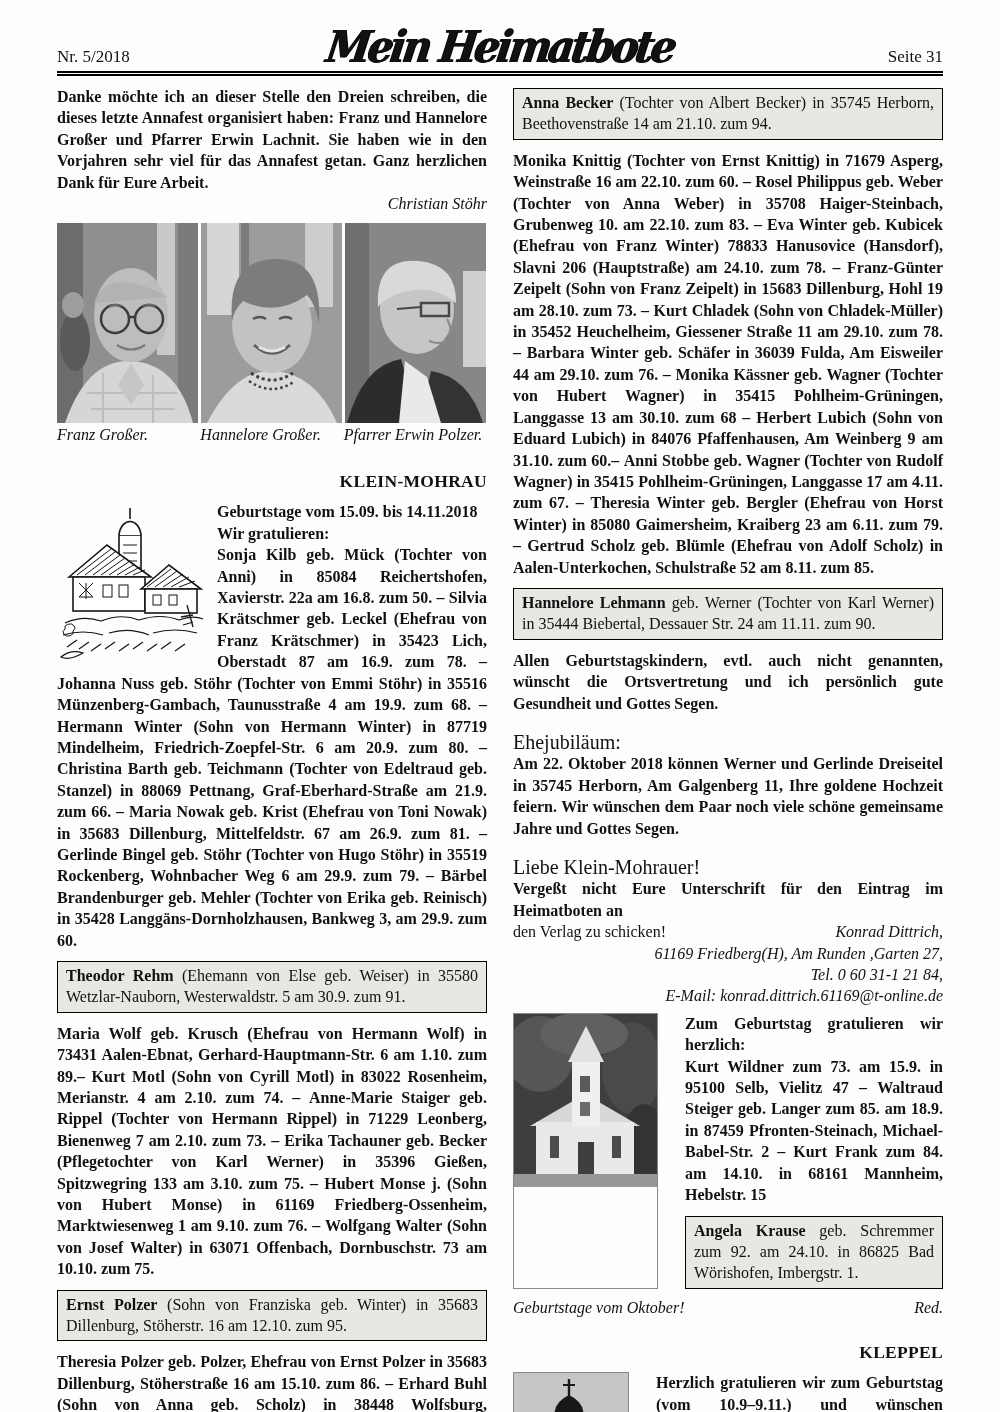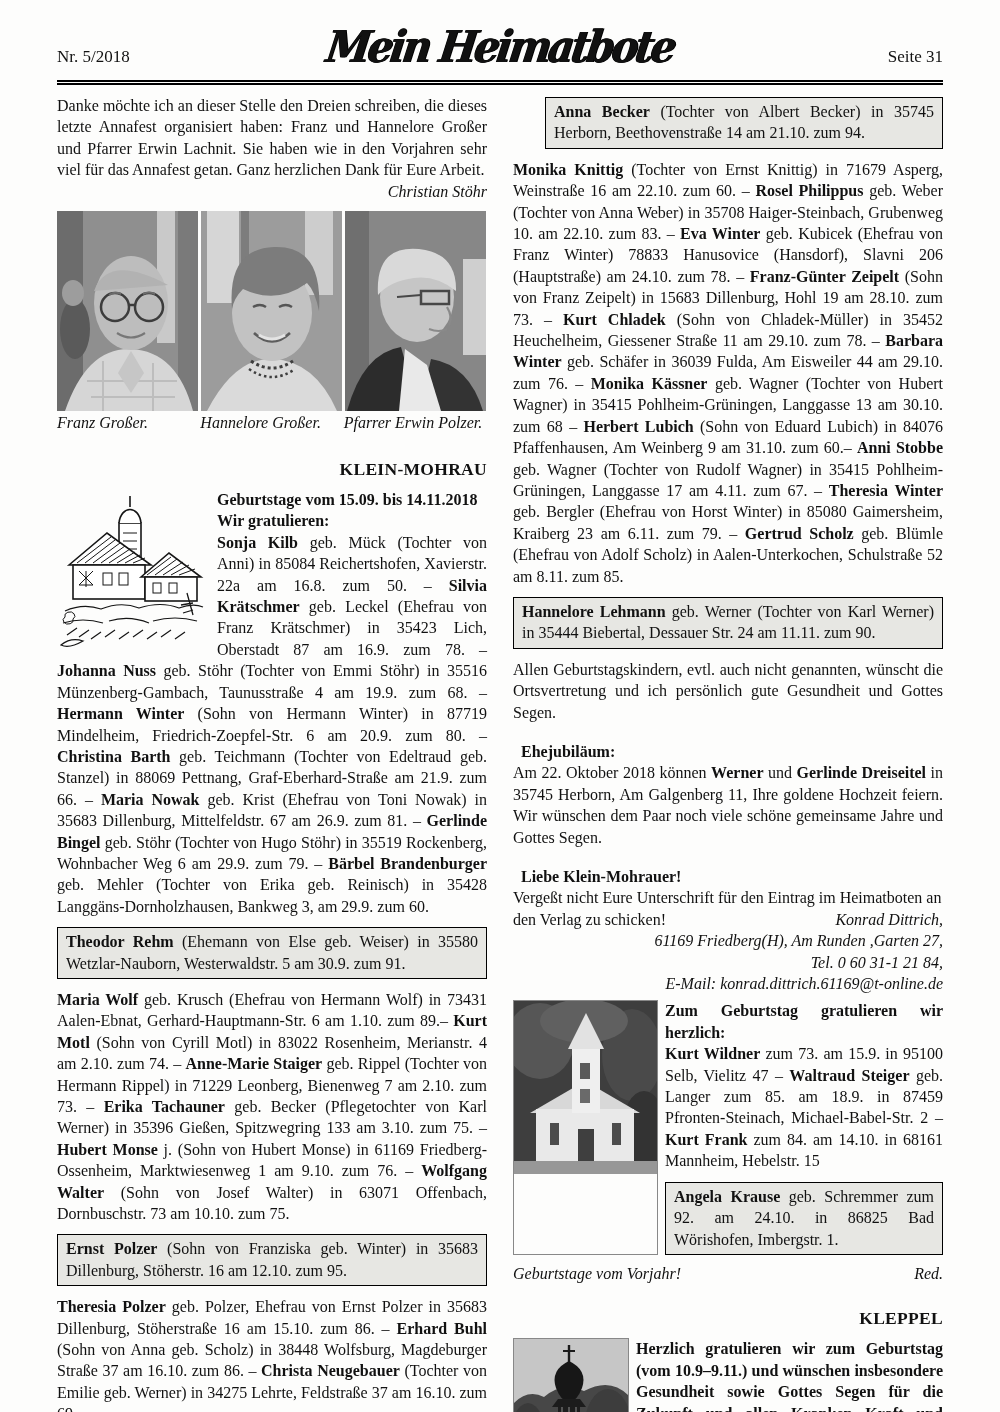--- a/index.html
+++ b/index.html
@@ -1,56 +1,56 @@
 <!DOCTYPE html>
 <html lang="de"><head>
 <meta charset="utf-8">
 <style>
   html,body{margin:0;padding:0;}
   body{width:1000px;height:1412px;background:#fdfdfc;color:#111;
        font-family:"Liberation Serif",serif;font-size:16px;overflow:hidden;}
   .page{padding:30px 57px 0 57px;}
 
   
-  header{display:flex;align-items:flex-end;border-bottom:5px double #000;padding-bottom:15px;}
+  header{display:flex;align-items:flex-end;border-bottom:5px double #000;padding-bottom:6px;}
   .hside{width:150px;font-size:17px;line-height:1;}
   .hside.right{text-align:right;}
   .hmid{flex:1;text-align:center;}
   .masthead{display:inline-block;font-family:"DejaVu Serif",serif;font-weight:900;font-style:italic;
             font-size:40px;line-height:.85;letter-spacing:-3px;transform:skewX(-8deg) scaleY(1.1);
             text-shadow:1px 0 0 #000, -0.5px 0 0 #000;}
 
   
   .cols{display:flex;gap:26px;margin-top:10px;}
   .col{width:430px;}
 
   p{margin:0;}
-  .just{text-align:justify;line-height:21.4px;-webkit-hyphens:auto;hyphens:auto;}
+  .just{text-align:justify;line-height:21.4px;-webkit-hyphens:auto;hyphens:auto;font-weight:bold;}
   .bold{font-weight:bold;}
   .it{font-style:italic;}
   .sig{text-align:right;font-style:italic;line-height:21.4px;}
 
   
   .photostrip{display:flex;gap:3px;margin-top:9px;}
   .photostrip figure{margin:0;line-height:0;}
   .captions{display:flex;margin-top:2px;font-style:italic;font-size:16px;line-height:20px;}
   .captions span{flex:1;}
 
   h2.section{font-size:17.5px;font-weight:bold;text-align:right;margin:26px 0 9px 0;letter-spacing:.3px;}
-  h3.sub{font-size:16px;font-weight:bold;margin:18px 0 0 8px;line-height:21.4px;}
+  h3.sub{font-size:20px;font-weight:normal;margin:18px 0 0 0;line-height:21.4px;}
 
   .km-block::after{content:"";display:block;clear:both;}
   .church-draw{float:left;width:150px;height:160px;margin:4px 10px 0 0;}
 
   .box{border:1.6px solid #000;background:#e7e7e3;padding:3px 8px 4px 8px;margin:10px 0;
        line-height:21.4px;text-align:justify;}
   .row{display:flex;justify-content:space-between;line-height:21.4px;}
   .rightlines{text-align:right;font-style:italic;line-height:21.4px;}
 
-  .media-row{display:flex;gap:7px;margin-top:6px;}
+  .media-row{display:flex;gap:27px;margin-top:6px;}
   .media-photo{flex:0 0 auto;line-height:0;border:1px solid #888;}
   .media-text{flex:1;}
   .media-text .box{margin:10px 0 0 0;}
 
   svg{display:block;}
 </style>
 </head>
 <body>
 
 <div class="page">
@@ -164,21 +164,21 @@
 
       <p class="just"><b>Maria Wolf</b><span> geb. Krusch (Ehefrau von Hermann Wolf) in 73431 Aalen-Ebnat, Gerhard-Hauptmann-Str. 6 am 1.10. zum 89.– </span><b>Kurt Motl</b><span> (Sohn von Cyrill Motl) in 83022 Rosenheim, Merianstr. 4 am 2.10. zum 74. – </span><b>Anne-Marie Staiger</b><span> geb. Rippel (Tochter von Hermann Rippel) in 71229 Leonberg, Bienenweg 7 am 2.10. zum 73. – </span><b>Erika Tachauner</b><span> geb. Becker (Pflegetochter von Karl Werner) in 35396 Gießen, Spitzwegring 133 am 3.10. zum 75. – </span><b>Hubert Monse</b><span> j. (Sohn von Hubert Monse) in 61169 Friedberg-Ossenheim, Marktwiesenweg 1 am 9.10. zum 76. – </span><b>Wolfgang Walter</b><span> (Sohn von Josef Walter) in 63071 Offenbach, Dornbuschstr. 73 am 10.10. zum 75.</span></p>
 
       <div class="box"><b>Ernst Polzer</b><span> (Sohn von Franziska geb. Winter) in 35683 Dillenburg, Stöherstr. 16 am 12.10. zum 95.</span></div>
 
       <p class="just"><b>Theresia Polzer</b><span> geb. Polzer, Ehefrau von Ernst Polzer in 35683 Dillenburg, Stöherstraße 16 am 15.10. zum 86. – </span><b>Erhard Buhl</b><span> (Sohn von Anna geb. Scholz) in 38448 Wolfsburg, Magdeburger Straße 37 am 16.10. zum 86. – </span><b>Christa Neugebauer</b><span> (Tochter von Emilie geb. Werner) in 34275 Lehrte, Feldstraße 37 am 16.10. zum 69. – </span></p>
     </div>
 
     <div class="col">
 
-      <div class="box" style="margin-top:2px;margin-left:32px;"><b>Anna Becker</b><span> (Tochter von Albert Becker) in 35745 Herborn, Beethovenstraße 14 am 21.10. zum 94.</span></div>
+      <div class="box" style="margin-top:2px;"><b>Anna Becker</b><span> (Tochter von Albert Becker) in 35745 Herborn, Beethovenstraße 14 am 21.10. zum 94.</span></div>
 
       <p class="just"><b>Monika Knittig</b><span> (Tochter von Ernst Knittig) in 71679 Asperg, Weinstraße 16 am 22.10. zum 60. – </span><b>Rosel Philippus</b><span> geb. Weber (Tochter von Anna Weber) in 35708 Haiger-Steinbach, Grubenweg 10. am 22.10. zum 83. – </span><b>Eva Winter</b><span> geb. Kubicek (Ehefrau von Franz Winter) 78833 Hanusovice (Hansdorf), Slavni 206 (Hauptstraße) am 24.10. zum 78. – </span><b>Franz-Günter Zeipelt</b><span> (Sohn von Franz Zeipelt) in 15683 Dillenburg, Hohl 19 am 28.10. zum 73. – </span><b>Kurt Chladek</b><span> (Sohn von Chladek-Müller) in 35452 Heuchelheim, Giessener Straße 11 am 29.10. zum 78. – </span><b>Barbara Winter</b><span> geb. Schäfer in 36039 Fulda, Am Eisweiler 44 am 29.10. zum 76. – </span><b>Monika Kässner</b><span> geb. Wagner (Tochter von Hubert Wagner) in 35415 Pohlheim-Grüningen, Langgasse 13 am 30.10. zum 68 – </span><b>Herbert Lubich</b><span> (Sohn von Eduard Lubich) in 84076 Pfaffenhausen, Am Weinberg 9 am 31.10. zum 60.– </span><b>Anni Stobbe</b><span> geb. Wagner (Tochter von Rudolf Wagner) in 35415 Pohlheim-Grüningen, Langgasse 17 am 4.11. zum 67. – </span><b>Theresia Winter</b><span> geb. Bergler (Ehefrau von Horst Winter) in 85080 Gaimersheim, Kraiberg 23 am 6.11. zum 79. – </span><b>Gertrud Scholz</b><span> geb. Blümle (Ehefrau von Adolf Scholz) in Aalen-Unterkochen, Schulstraße 52 am 8.11. zum 85.</span></p>
 
       <div class="box"><b>Hannelore Lehmann</b><span> geb. Werner (Tochter von Karl Werner) in 35444 Biebertal, Dessauer Str. 24 am 11.11. zum 90.</span></div>
 
       <p class="just">Allen Geburtstagskindern, evtl. auch nicht genannten, wünscht die Ortsvertretung und ich persönlich gute Gesundheit und Gottes Segen.</p>
 
       <h3 class="sub">Ehejubiläum:</h3>
       <p class="just"><span>Am 22. Oktober 2018 können </span><b>Werner</b><span> und </span><b>Gerlinde Dreiseitel</b><span> in 35745 Herborn, Am Galgenberg 11, Ihre goldene Hochzeit feiern. Wir wünschen dem Paar noch viele schöne gemeinsame Jahre und Gottes Segen.</span></p>
 
@@ -215,21 +215,21 @@
             <rect x="0" y="160" width="143" height="13" fill="#979797"></rect>
           </svg>
         </div>
         <div class="media-text">
           <p class="bold just">Zum Geburtstag gratulieren wir herzlich:</p>
           <p class="just"><b>Kurt Wildner</b><span> zum 73. am 15.9. in 95100 Selb, Vielitz 47 – </span><b>Waltraud Steiger</b><span> geb. Langer zum 85. am 18.9. in 87459 Pfronten-Steinach, Michael-Babel-Str. 2 – </span><b>Kurt Frank</b><span> zum 84. am 14.10. in 68161 Mannheim, Hebelstr. 15</span></p>
           <div class="box"><b>Angela Krause</b><span> geb. Schremmer zum 92. am 24.10. in 86825 Bad Wörishofen, Imbergstr. 1.</span></div>
         </div>
       </div>
       <div class="row it" style="margin-top:8px;">
-        <span>Geburtstage vom Vorjahr!</span>
+        <span>Geburtstage vom Oktober!</span>
         <span>Red.</span>
       </div>
 
       <h2 class="section" style="margin-top:24px;">KLEPPEL</h2>
 
       <div class="media-row">
         <div class="media-photo">
           <svg width="114" height="192" viewBox="0 0 114 192">
             <rect width="114" height="192" fill="#c6c6c6"></rect>
             <path d="M0,64 q14,-14 30,-6 q18,-16 40,-6 q26,-14 44,4 L114,192 L0,192 z" fill="#474747"></path>

